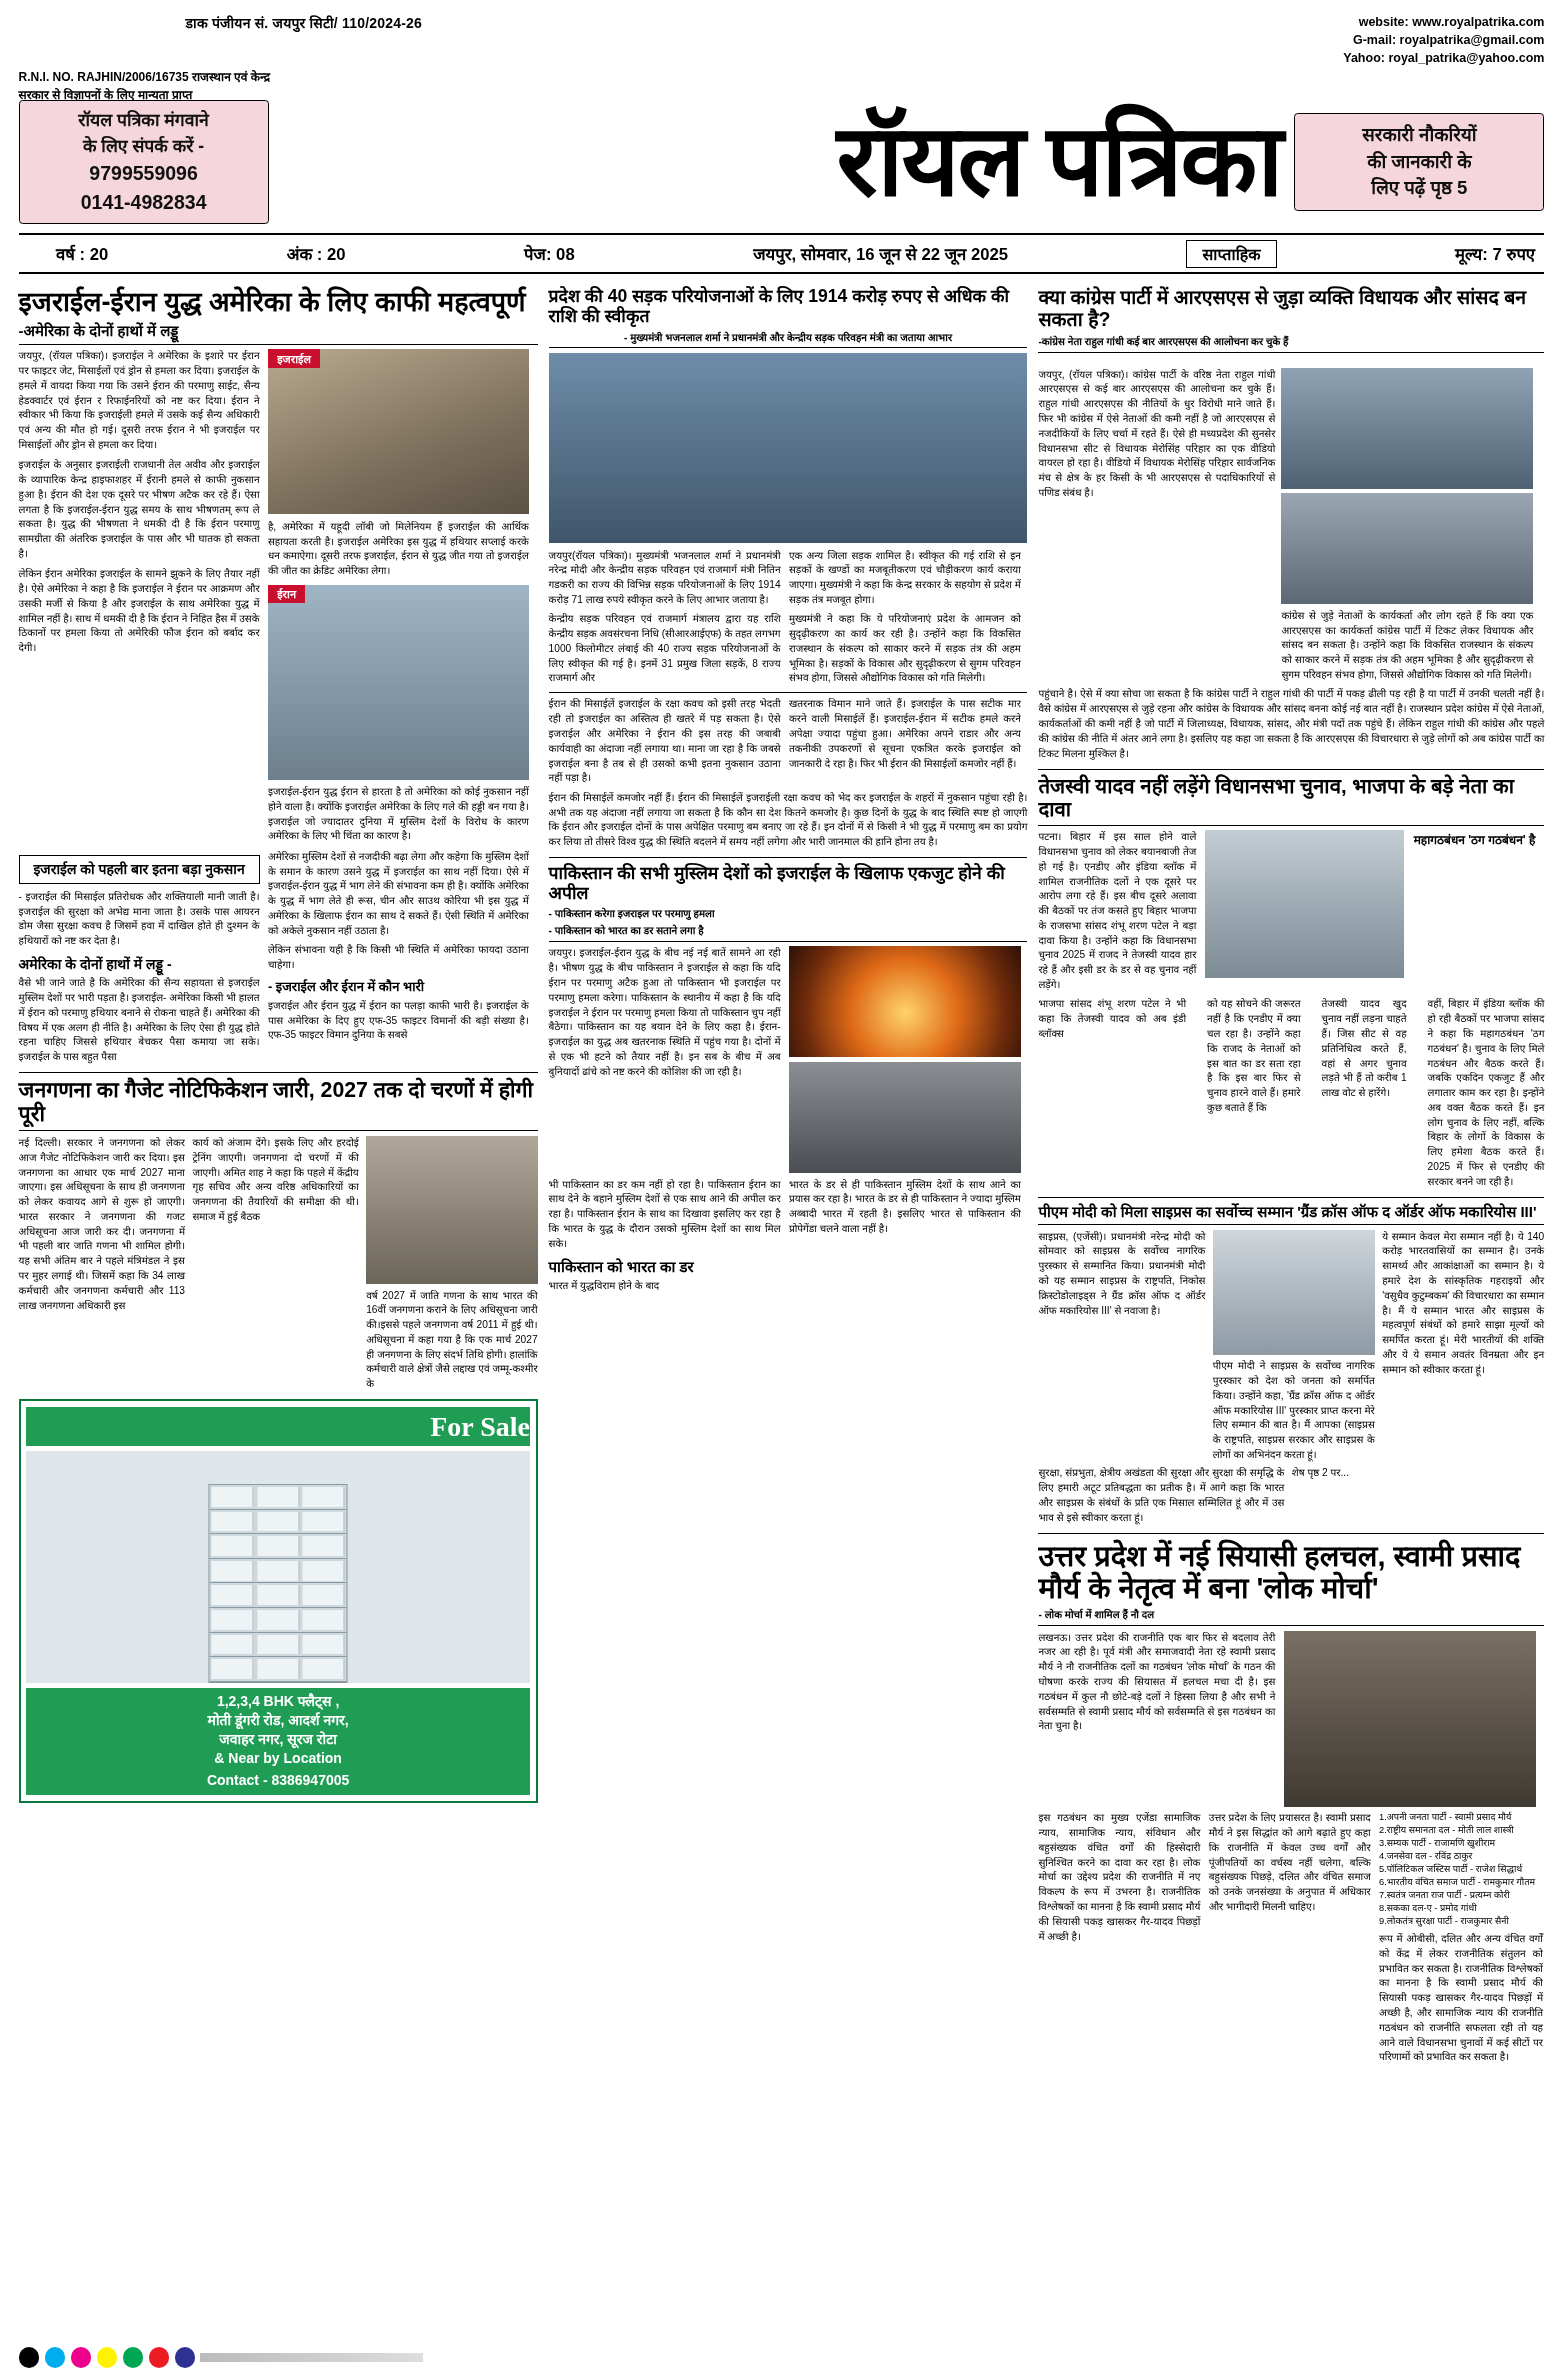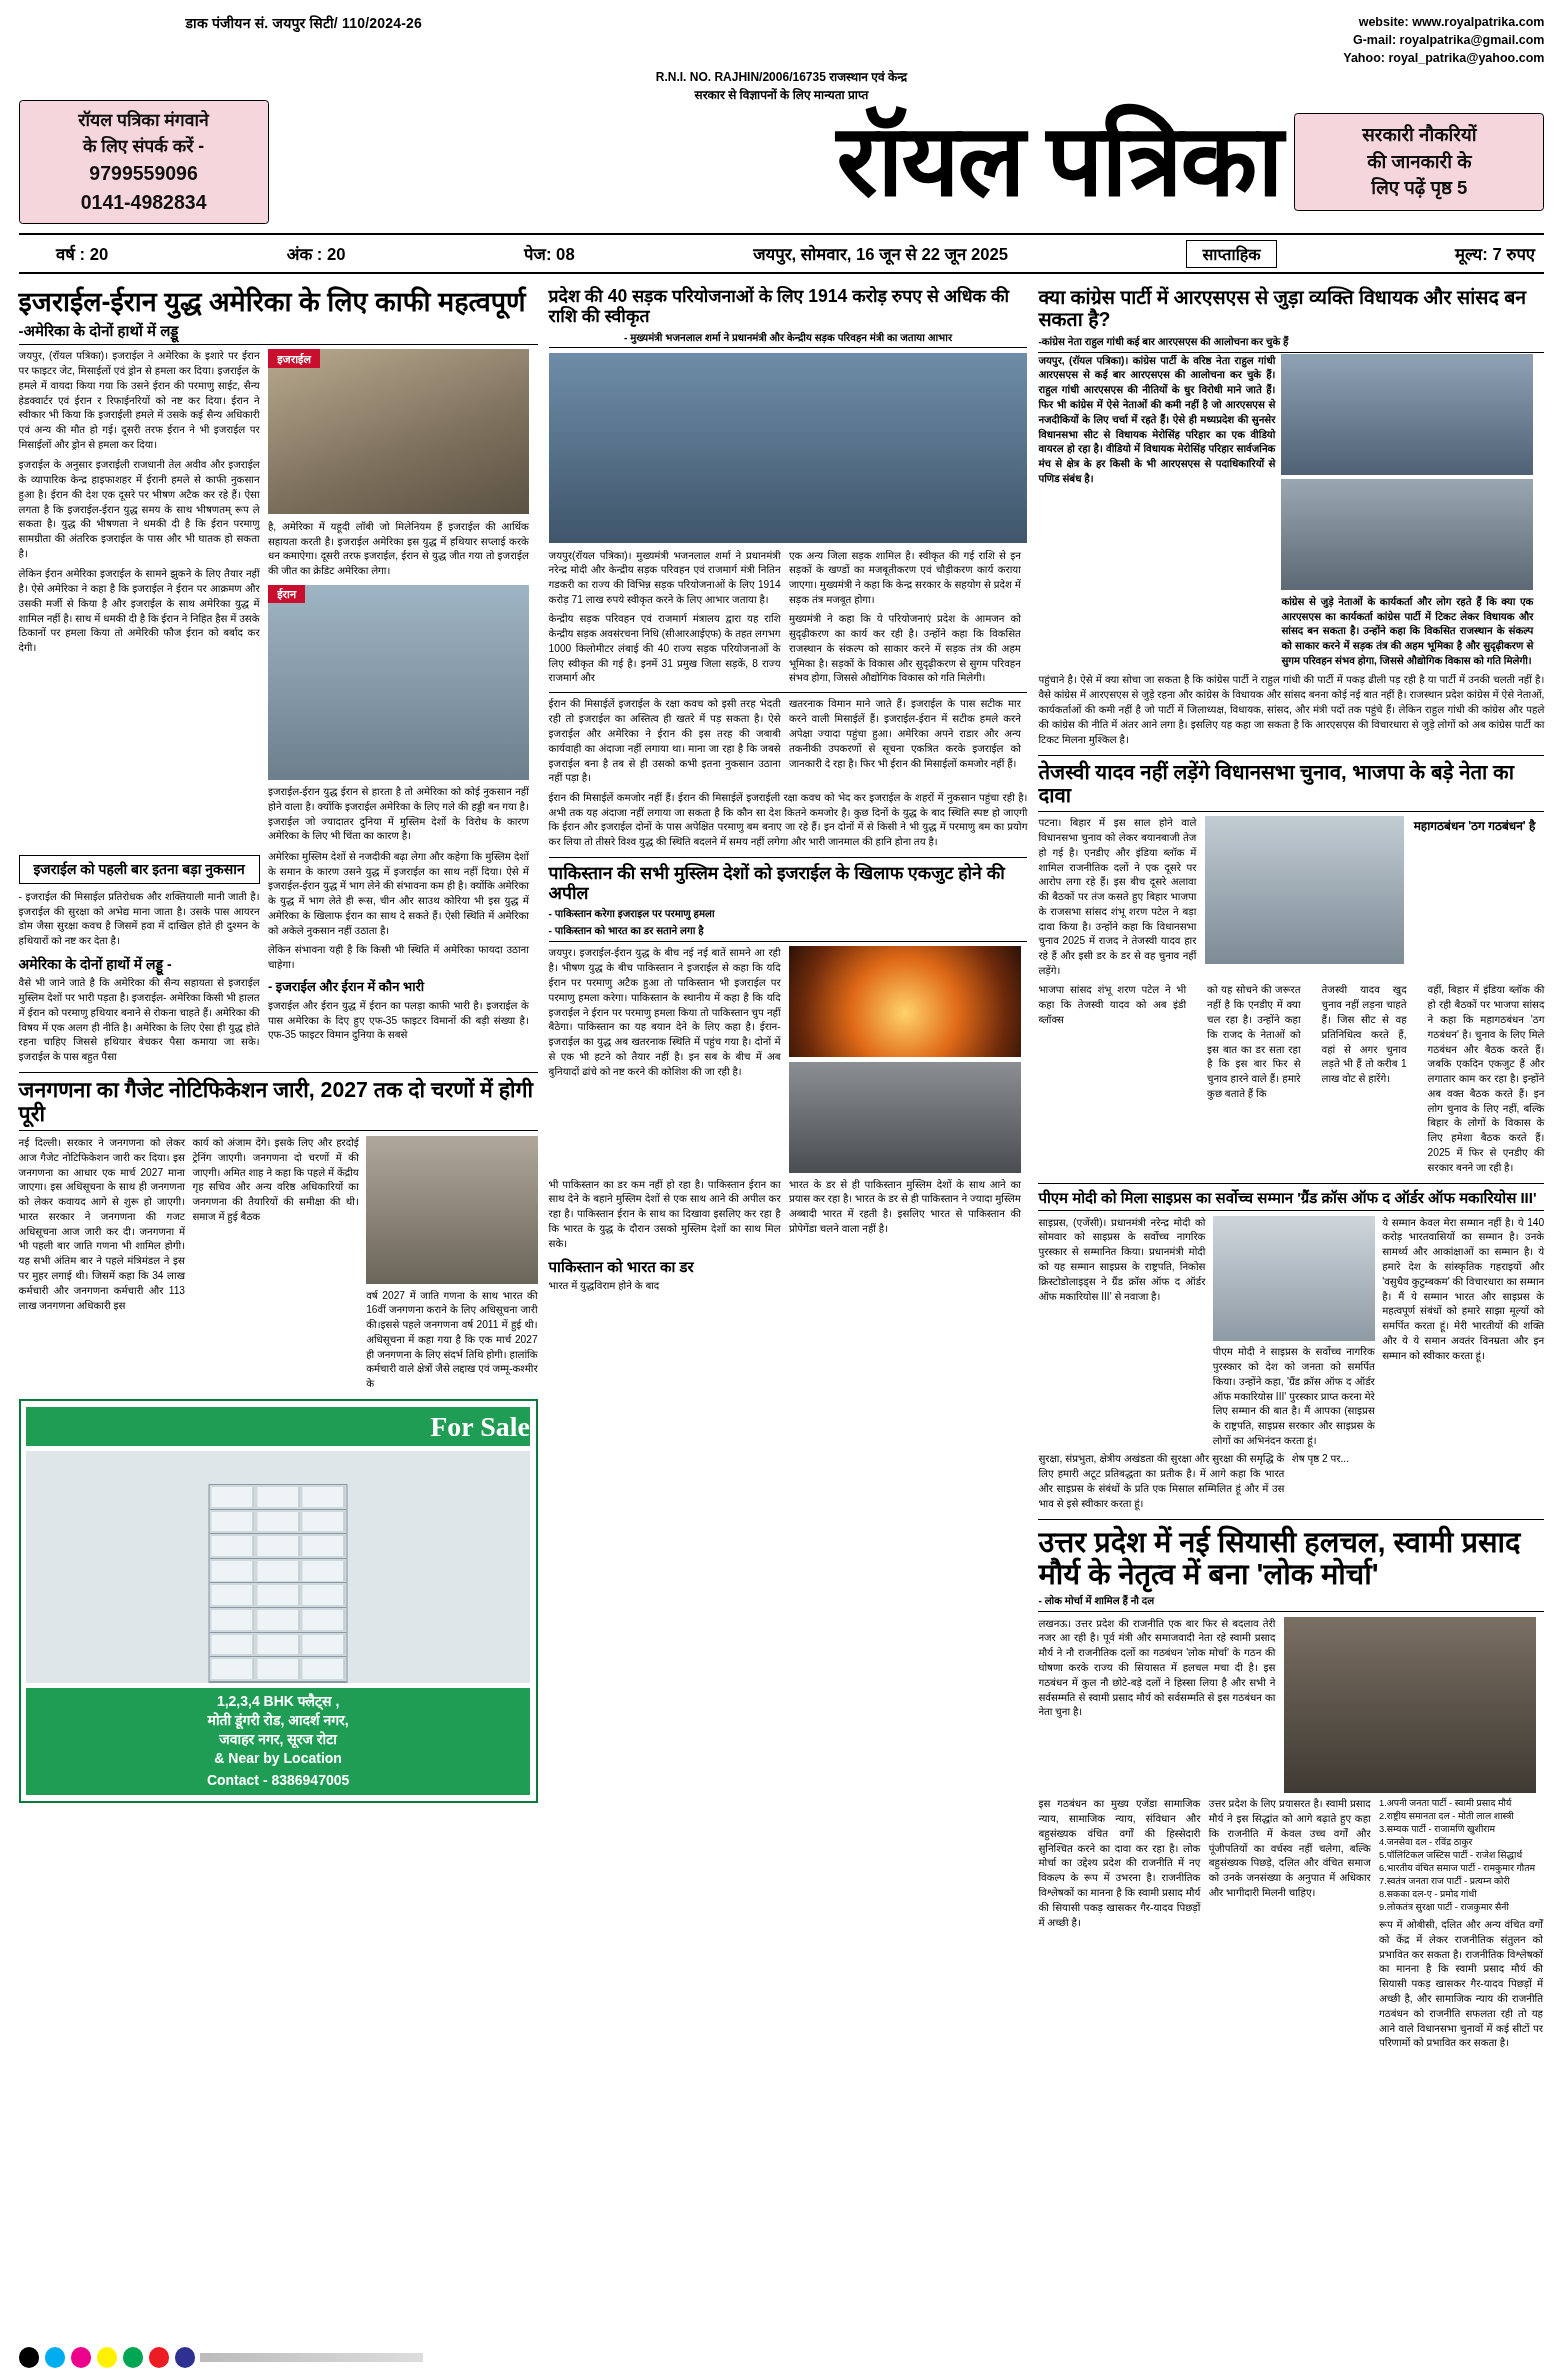--- a/index.html
+++ b/index.html
@@ -11,21 +11,21 @@
     color:#000;
     position:relative;
   }
   .page { width:1563px; height:2375px; padding:13px 18.6px; position:relative; }
 
   
   .top-strip { display:flex; justify-content:space-between; align-items:flex-start; font-size:14px; font-weight:bold; }
   .reg-line { padding-left:167px; letter-spacing:0.2px; }
   .web-lines { text-align:right; line-height:1.45; font-size:12.5px; font-weight:bold; }
 
-  .rni { text-align:center; font-size:12px; font-weight:bold; line-height:1.35; margin-top:1.9px; }
+  .rni { text-align:left; font-size:12px; font-weight:bold; line-height:1.35; margin-top:1.9px; }
 
   .mast-row { display:flex; align-items:center; justify-content:space-between; margin-top:-3.7px; }
   .mast-box {
     background:#f6d6dd; border:1.9px solid #000; border-radius:3.7px;
     width:250px; padding:7.4px 5.6px; text-align:center; font-weight:bold;
     font-size:17.6px; line-height:1.45; color:#111;
   }
   .mast-box .phone { font-size:19.5px; }
   .mast-title {
     flex:1; text-align:right;
@@ -294,21 +294,21 @@
         <div style="width:232px;" class="body-txt">भारत के डर से ही पाकिस्तान मुस्लिम देशों के साथ आने का प्रयास कर रहा है। भारत के डर से ही पाकिस्तान ने ज्यादा मुस्लिम अब्बादी भारत में रहती है। इसलिए भारत से पाकिस्तान की प्रोपेगेंडा चलने वाला नहीं है।</div>
       </div>
       <div class="sub" style="font-size:15px; margin-top:5.6px;">पाकिस्तान को भारत का डर</div>
       <div class="body-txt">भारत में युद्धविराम होने के बाद</div>
     </div>
 
     <div class="col-right">
       <h2 class="head" style="font-size:19.5px;">क्या कांग्रेस पार्टी में आरएसएस से जुड़ा व्यक्ति विधायक और सांसद बन सकता है?</h2>
       <div class="kicker">-कांग्रेस नेता राहुल गांधी कई बार आरएसएस की आलोचना कर चुके हैं</div>
       <div class="hline"></div>
-      <div style="display:flex; gap:6px; margin-top:1px;font-weight:bold;">
+      <div style="display:flex; gap:6px; margin-top:15px;">
         <div style="width:237px;">
           <div class="body-txt">जयपुर, (रॉयल पत्रिका)। कांग्रेस पार्टी के वरिष्ठ नेता राहुल गांधी आरएसएस से कई बार आरएसएस की आलोचना कर चुके हैं। राहुल गांधी आरएसएस की नीतियों के धुर विरोधी माने जाते हैं। फिर भी कांग्रेस में ऐसे नेताओं की कमी नहीं है जो आरएसएस से नजदीकियों के लिए चर्चा में रहते हैं। ऐसे ही मध्यप्रदेश की सुनसेर विधानसभा सीट से विधायक मेरोसिंह परिहार का एक वीडियो वायरल हो रहा है। वीडियो में विधायक मेरोसिंह परिहार सार्वजनिक मंच से क्षेत्र के हर किसी के भी आरएसएस से पदाधिकारियों से पणिड संबंध है।</div>
         </div>
         <div style="width:252px;">
           <div class="photo p-leader" style="height:121px;"></div>
           <div class="photo p-round" style="height:111px; margin-top:4.6px;"></div>
           <div class="body-txt" style="margin-top:4.6px;">कांग्रेस से जुड़े नेताओं के कार्यकर्ता और लोग रहते हैं कि क्या एक आरएसएस का कार्यकर्ता कांग्रेस पार्टी में टिकट लेकर विधायक और सांसद बन सकता है। उन्होंने कहा कि विकसित राजस्थान के संकल्प को साकार करने में सड़क तंत्र की अहम भूमिका है और सुदृढ़ीकरण से सुगम परिवहन संभव होगा, जिससे औद्योगिक विकास को गति मिलेगी।</div>
         </div>
       </div>
       <div class="body-txt" style="margin-top:4.6px;">पहुंचाने है। ऐसे में क्या सोचा जा सकता है कि कांग्रेस पार्टी ने राहुल गांधी की पार्टी में पकड़ ढीली पड़ रही है या पार्टी में उनकी चलती नहीं है। वैसे कांग्रेस में आरएसएस से जुड़े रहना और कांग्रेस के विधायक और सांसद बनना कोई नई बात नहीं है। राजस्थान प्रदेश कांग्रेस में ऐसे नेताओं, कार्यकर्ताओं की कमी नहीं है जो पार्टी में जिलाध्यक्ष, विधायक, सांसद, और मंत्री पदों तक पहुंचे हैं। लेकिन राहुल गांधी की कांग्रेस और पहले की कांग्रेस की नीति में अंतर आने लगा है। इसलिए यह कहा जा सकता है कि आरएसएस की विचारधारा से जुड़े लोगों को अब कांग्रेस पार्टी का टिकट मिलना मुश्किल है।</div>

